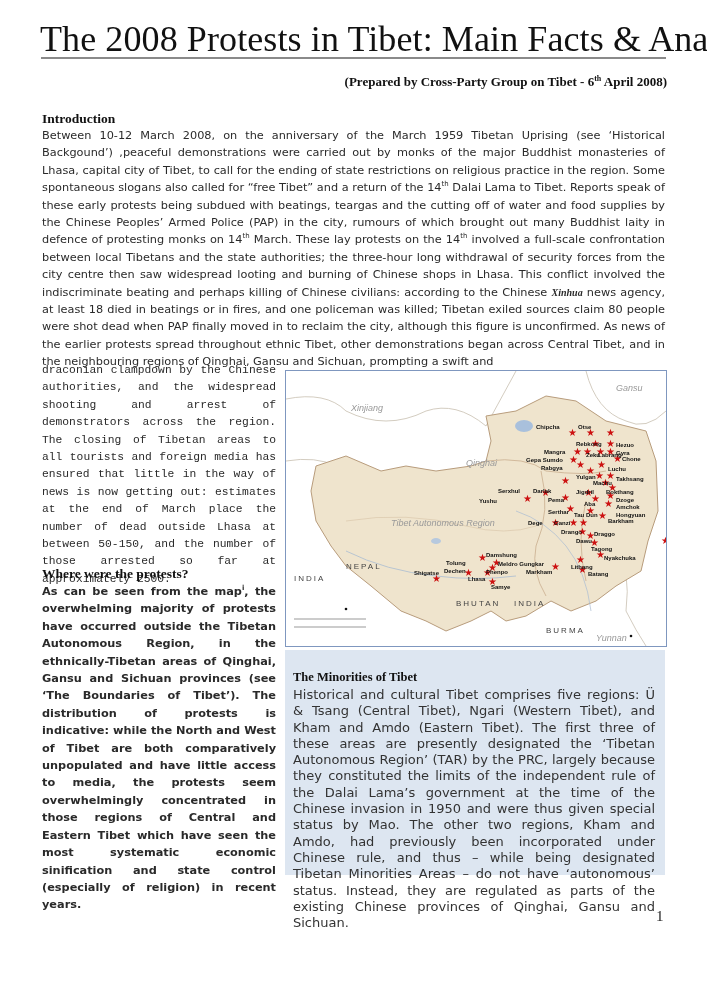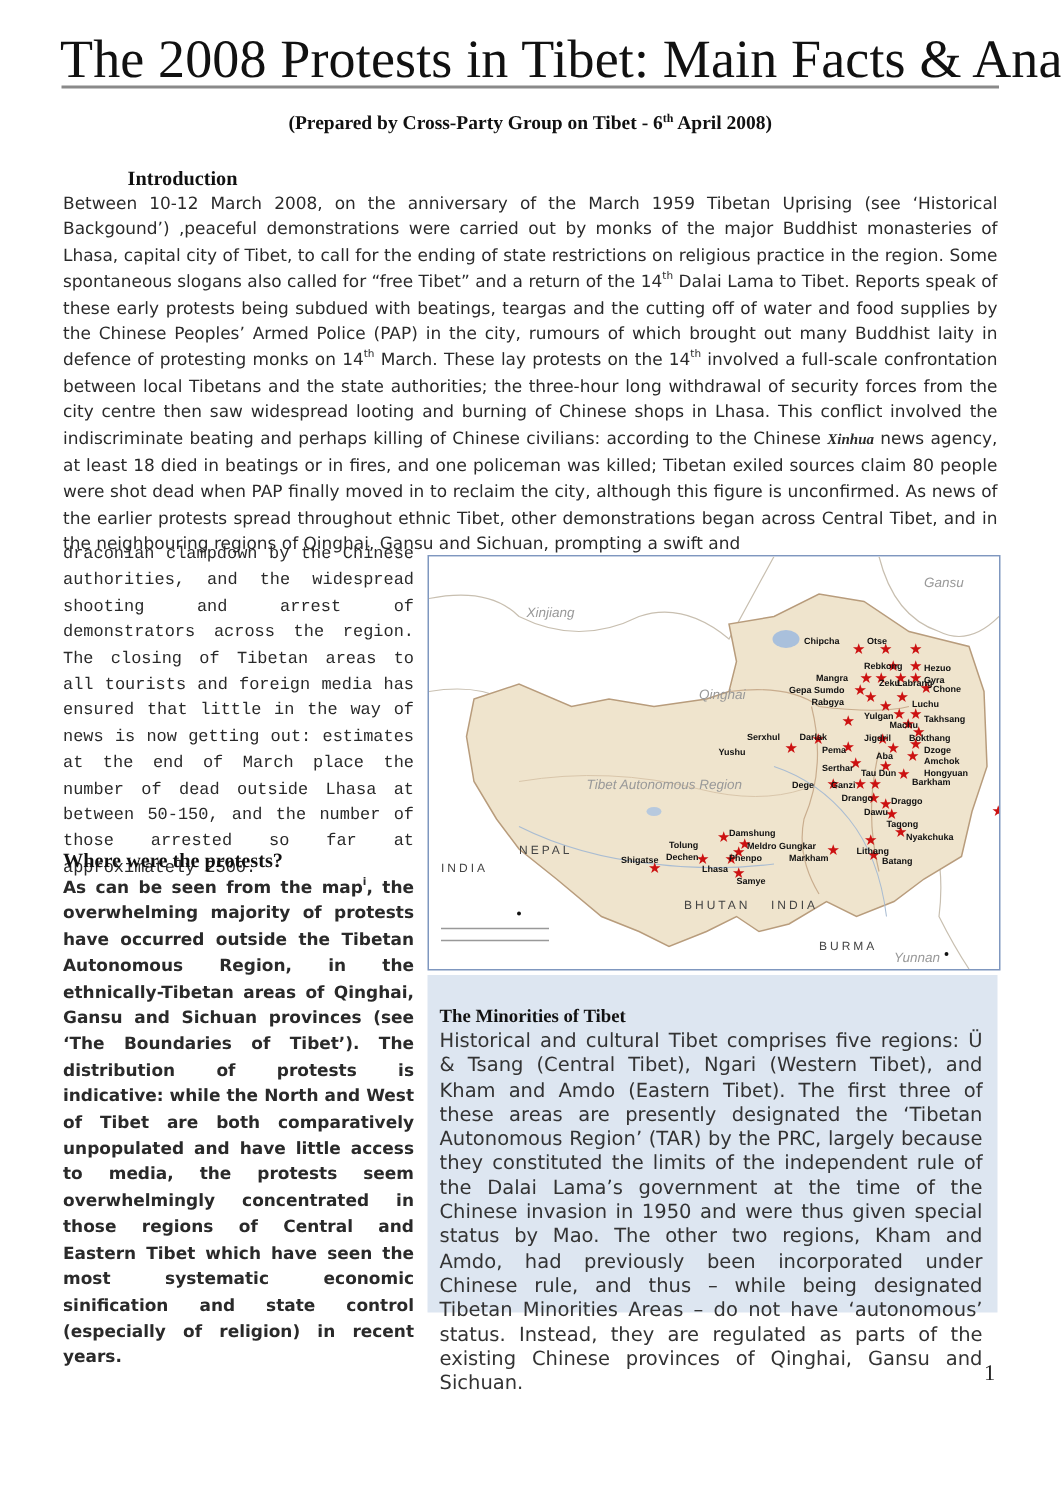--- a/index.html
+++ b/index.html
@@ -1,22 +1,22 @@
 <!DOCTYPE html>
 <html><head>
 <meta charset="utf-8">
 <style>
   html, body { margin: 0; padding: 0; background: #ffffff; }
   body { width: 707px; height: 1000px; position: relative; overflow: hidden; font-family: "DejaVu Sans", sans-serif; color: #2b2b2b; }
   .title { position: absolute; left: 40px; top: 18px; width: 627px; text-align: center; font-family: "Liberation Serif", serif; font-size: 36px; color: #111; letter-spacing: 0.1px; white-space: nowrap; }
   .title-rule { position: absolute; left: 41px; top: 57px; width: 625px; height: 2px; background: #8a8a8a; }
-  .subtitle { position: absolute; left: 40px; top: 74px; width: 627px; text-align: center; font-family: "Liberation Serif", serif; font-weight: bold; font-size: 13px; color: #111; white-space: nowrap; }
+  .subtitle { position: absolute; left: 40px; top: 74px; width: 627px; text-align: right; font-family: "Liberation Serif", serif; font-weight: bold; font-size: 13px; color: #111; white-space: nowrap; }
   .subtitle sup { font-size: 8px; }
   h2 { margin: 0; font-family: "Liberation Serif", serif; font-weight: bold; font-size: 13.5px; color: #111; }
-  .intro-head { position: absolute; left: 42px; top: 111px; margin-left: 43px; }
+  .intro-head { position: absolute; left: 42px; top: 111px; }
   .para { font-size: 11.3px; line-height: 17.4px; text-align: justify; color: #2a2a2a; }
   .para sup { font-size: 7px; line-height: 0; }
   .intro { position: absolute; left: 42px; top: 127px; width: 623px; }
   .intro em { font-family: "Liberation Serif", serif; font-style: italic; font-weight: bold; font-size: 10px; }
   .intro-col { position: absolute; left: 42px; top: 362px; width: 234px; font-family: Liberation Mono, monospace; }
   .where-head { position: absolute; left: 42px; top: 566px; }
   .where { position: absolute; left: 42px; top: 583px; width: 234px; font-weight: bold; }
   .map { position: absolute; left: 285px; top: 370px; width: 380px; height: 275px; border: 1.5px solid #7f97bf; background: #ffffff; overflow: hidden; }
   .map svg { display: block; }
   .box { position: absolute; left: 285px; top: 650px; width: 380px; height: 225px; background: #dde6f1; }

